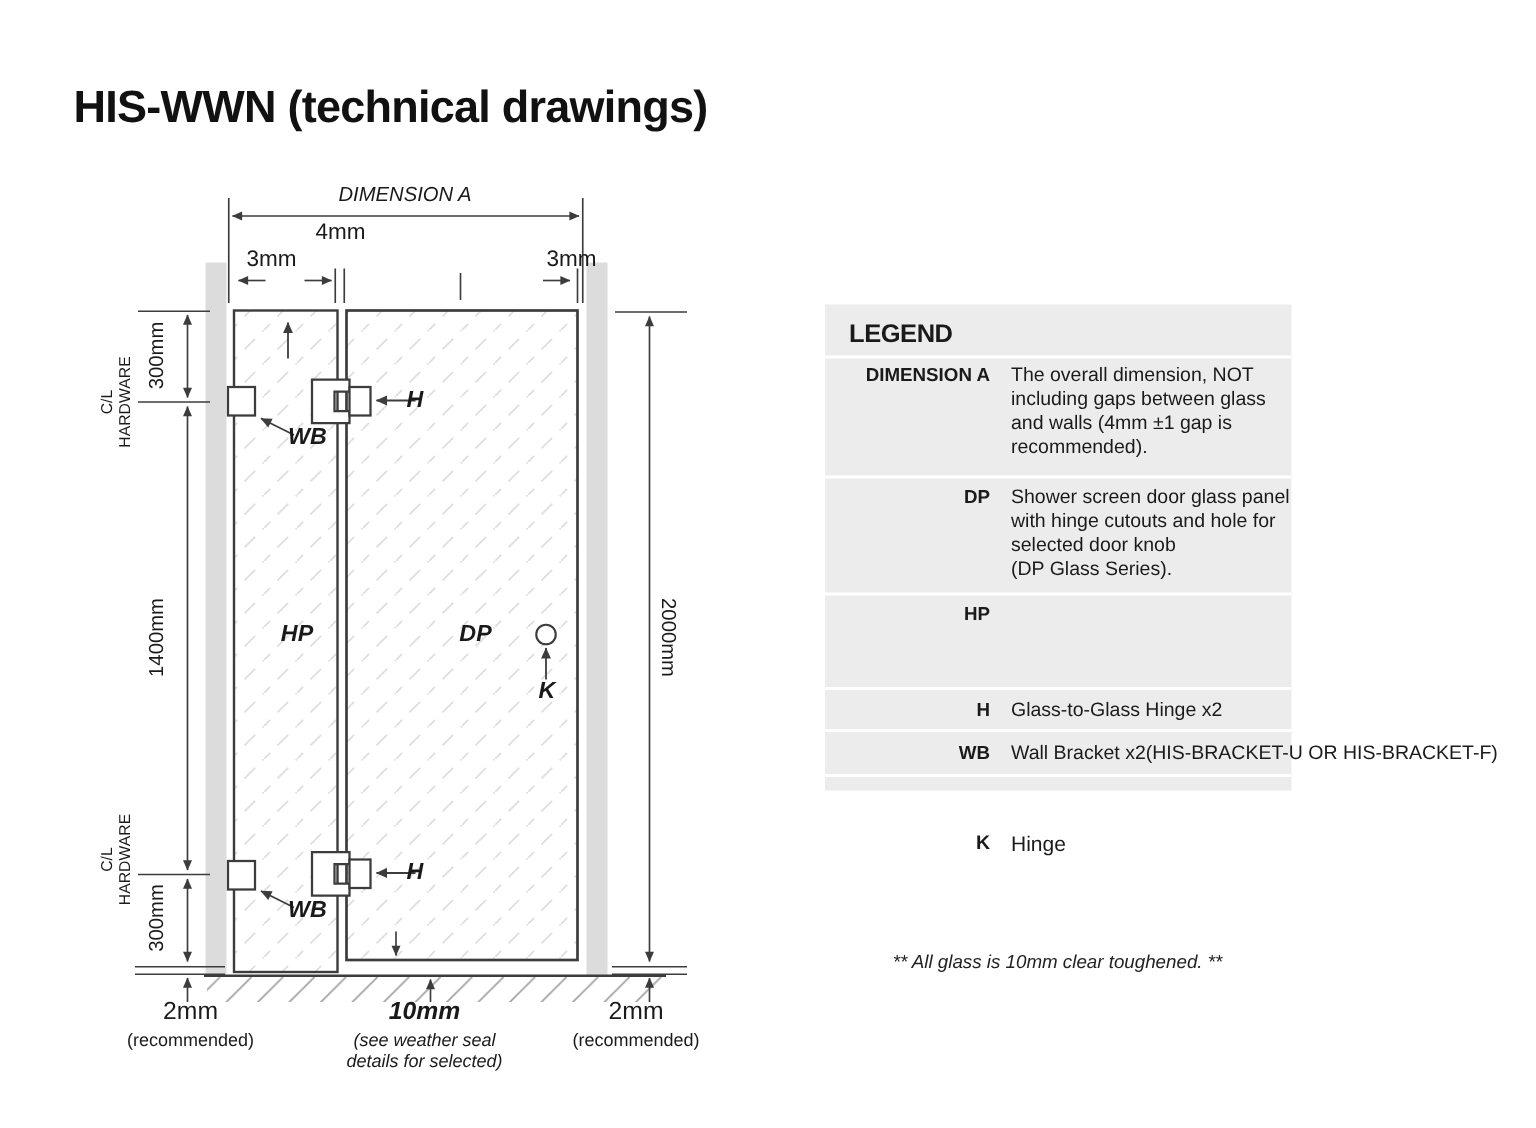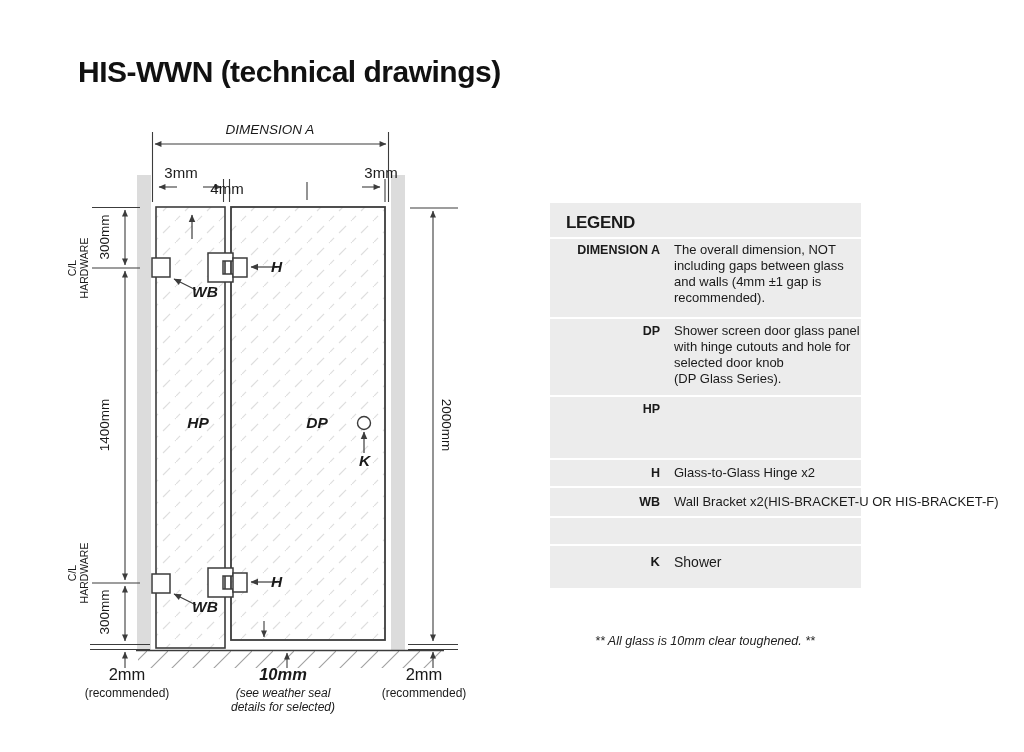--- a/index.html
+++ b/index.html
@@ -1,21 +1,21 @@
 <!DOCTYPE html>
 <html><head>
 <meta charset="utf-8">
 <style>
   html,body { margin:0; padding:0; background:#fff; }
   .canvas {
     position:relative; width:1024px; height:752px; background:#ffffff;
     font-family:"Liberation Sans", sans-serif; color:#1a1a1a; overflow:hidden;
   }
   .abs { position:absolute; }
-  .page-title { left:78px; top:55px; font-size:30px; font-weight:bold; letter-spacing:-0.5px; color:#111; white-space:nowrap; }
+  .page-title { left:49px; top:55px; font-size:30px; font-weight:bold; letter-spacing:-0.5px; color:#111; white-space:nowrap; }
   svg.linework { position:absolute; left:0; top:0; }
 
   
   .lbl { position:absolute; white-space:nowrap; }
   .dim-italic { font-style:italic; font-size:13.5px; }
   .gap-lbl { font-size:15px; transform:translateX(-50%);padding-left:20px; }
   .cx { transform:translateX(-50%); }
   .rot-ccw { transform:translate(-50%,-50%) rotate(-90deg); }
   .rot-cw  { transform:translate(-50%,-50%) rotate(90deg); }
   .dim-num { font-size:13.5px; }
@@ -23,21 +23,21 @@
   .part-lbl { font-size:15.5px; font-weight:bold; font-style:italic; }
   .ctr { transform:translate(-50%,-50%); }
   .bottom-block { text-align:center; transform:translateX(-50%); }
   .bb-big { font-size:16.5px; }
   .bb-big-italic { font-size:16.5px; font-weight:bold; font-style:italic; }
   .bb-note { font-size:12px; margin-top:2px; }
   .bb-note-italic { font-size:12px; font-style:italic; margin-top:2px; }
   .prewrap { white-space:pre-line; }
 
   
-  .legend-panel { position:absolute; left:550px; top:203px; width:311px; height:385px; background:#ececec; }
+  .legend-panel { position:absolute; left:550px; top:203px; width:311px; height:324px; background:#ececec; }
   .legend-heading { padding:10px 0 0 16px; font-size:17px; font-weight:bold; letter-spacing:-0.3px; height:24px; }
   .lg-row { display:flex; box-sizing:border-box; border-top:2px solid #ffffff; padding-left:10px; }
   .lg-term { width:100px; padding-right:14px; text-align:right; font-weight:bold; font-size:12.5px; line-height:16px; flex:none; }
   .lg-desc { font-size:13px; line-height:16px; white-space:pre; }
   .lg-desc-lg { font-size:14px; line-height:16px; white-space:pre; }
   .legend-footnote { position:absolute; left:705px; top:590px; transform:translateX(-50%); font-size:12.5px; font-style:italic; white-space:nowrap; color:#222;margin-top:44px; }
 </style>
 </head>
 <body>
 
@@ -129,21 +129,21 @@
       <line x1="277" y1="582" x2="251" y2="582" marker-end="url(#ah)"></line>
     </g>
 
     <circle cx="364" cy="423" r="6.5" fill="#fff" stroke="#3c3c3c" stroke-width="1.4"></circle>
     <line x1="364" y1="453" x2="364" y2="432" stroke="#3c3c3c" stroke-width="1.2" marker-end="url(#ah)"></line>
   </svg>
 
   <div class="lbl dim-italic cx" style="left:270px; top:122px;">DIMENSION A</div>
 
   <div class="lbl gap-lbl" style="left:171px; top:164px;">3mm</div>
-  <div class="lbl gap-lbl" style="left:217px; top:180px;">4mm</div>
+  <div class="lbl gap-lbl" style="left:217px; top:146px;">4mm</div>
   <div class="lbl gap-lbl" style="left:371px; top:164px;">3mm</div>
 
   <div class="lbl dim-num rot-ccw" style="left:104px; top:237px;">300mm</div>
   <div class="lbl clhw rot-ccw" style="left:78px; top:268px;">
     <span style="display:block;">C/L</span>
     <span style="display:block;">HARDWARE</span>
   </div>
   <div class="lbl dim-num rot-ccw" style="left:104px; top:425px;">1400mm</div>
   <div class="lbl clhw rot-ccw" style="left:78px; top:573px;">
     <span style="display:block;">C/L</span>
@@ -199,19 +199,19 @@
       <div class="lg-term">H</div>
       <div class="lg-desc">Glass-to-Glass Hinge x2</div>
     </div>
     <div class="lg-row" style="height:30px; padding-top:6px;">
       <div class="lg-term">WB</div>
       <div class="lg-desc">Wall Bracket x2(HIS-BRACKET-U OR HIS-BRACKET-F)</div>
     </div>
     <div class="lg-row" style="height:28px;"></div>
     <div class="lg-row" style="height:39px; padding-top:8px;">
       <div class="lg-term" style="font-size:13px;">K</div>
-      <div class="lg-desc-lg">Shower</div>
+      <div class="lg-desc-lg">Hinge</div>
     </div>
   </div>
 
   <div class="legend-footnote">** All glass is 10mm clear toughened. **</div>
 
 </div>
 
 </body></html>

